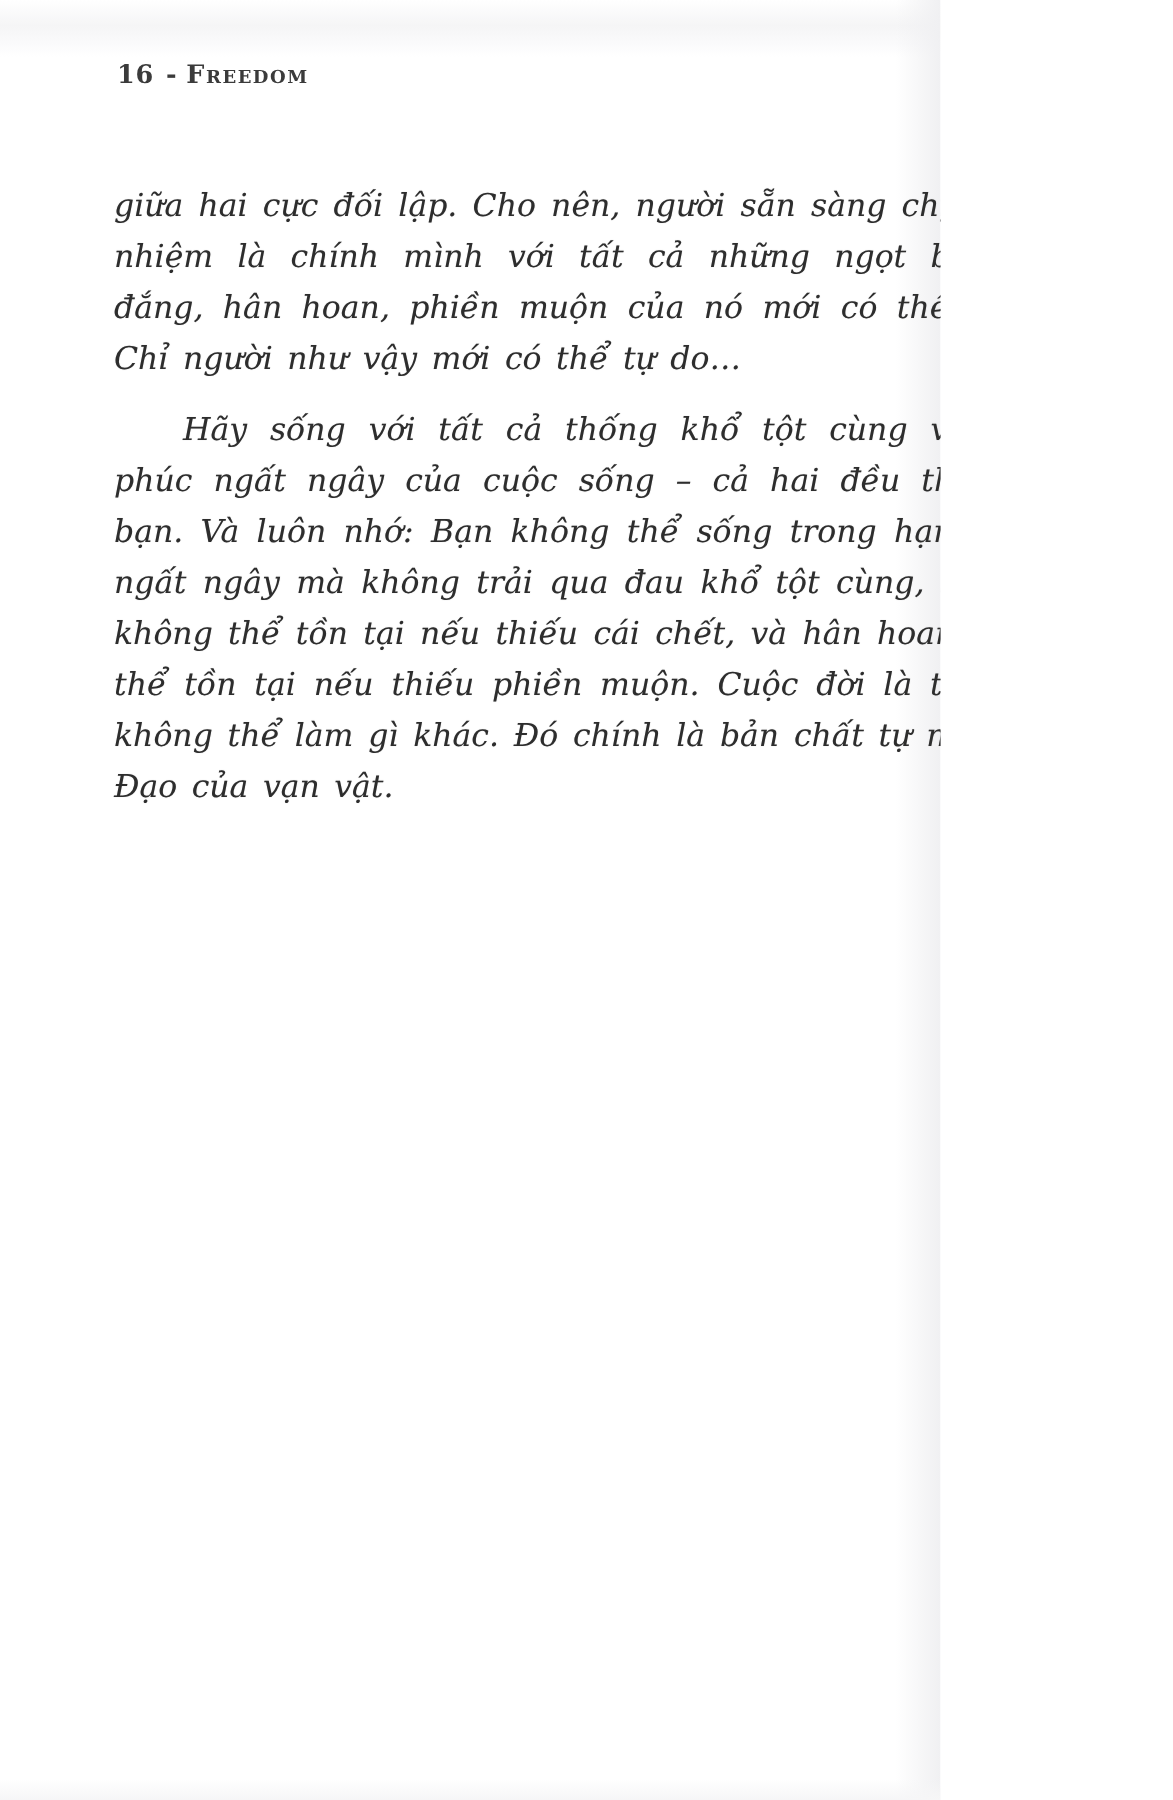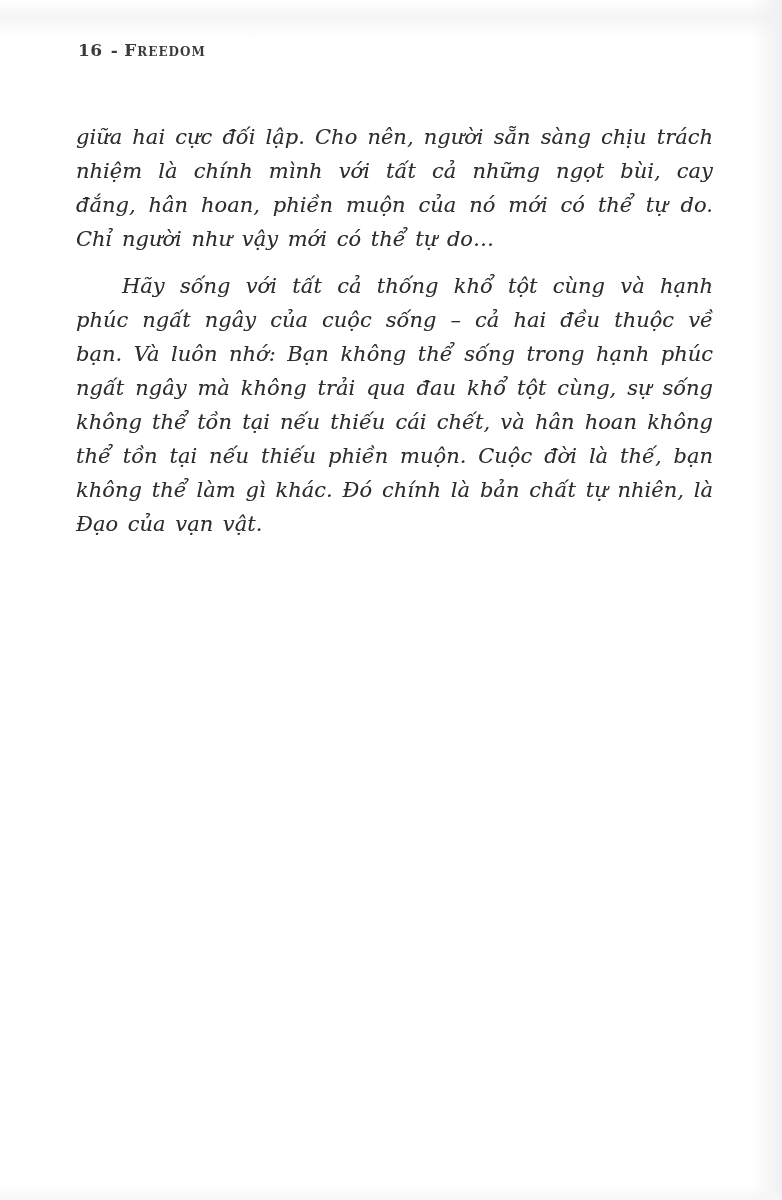--- a/index.html
+++ b/index.html
@@ -2,21 +2,21 @@
 <html><head>
 <meta charset="utf-8">
 <style>
   html, body {
     margin: 0;
     padding: 0;
     background: #ffffff;
   }
   .page {
     position: relative;
-    width: 782px;
+    width: 627px;
     height: 1200px;
     background: #ffffff;
     overflow: hidden;
     font-family: "DejaVu Serif", "Liberation Serif", serif;
   }
   
   .shade-top {
     position: absolute;
     top: 0; left: 0; right: 0;
     height: 38px;

